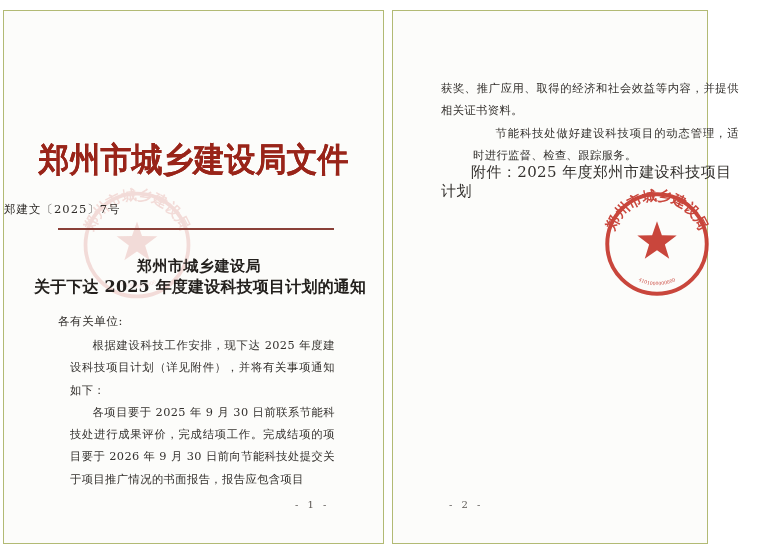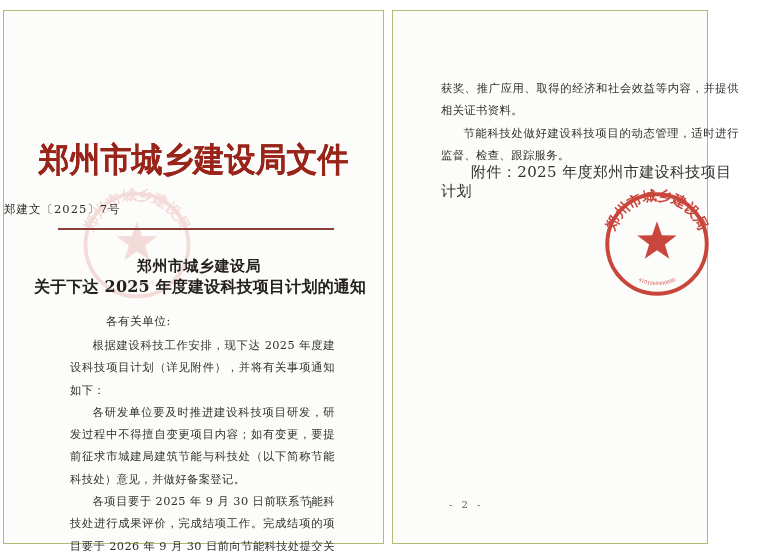--- a/index.html
+++ b/index.html
@@ -42,21 +42,21 @@
   .red-rule {
     position: absolute; left: 54px; top: 217px; width: 276px; height: 2px;
     background: #8a4038;
   }
   .doc-title { position: absolute; left: 30px; top: 246px; width: 330px; text-align: center; color: #23201d; }
   .doc-title .t1 { font-size: 15px; font-weight: bold; letter-spacing: .5px; }
   .doc-title .t2 { font-size: 16px; font-weight: bold; letter-spacing: .2px; margin-top: 1px; white-space: nowrap; }
 
   .salutation {
     position: absolute; left: 54px; top: 303px;
-    font-size: 11.5px; color: #33302d; letter-spacing: .6px; margin-left: 48px;
+    font-size: 11.5px; color: #33302d; letter-spacing: .6px;
   }
   .body-block {
     position: absolute; left: 54px; top: 324px; width: 277px;
     font-size: 11.3px; line-height: 22.3px; color: #33302d;
     text-align: justify; letter-spacing: .4px;
   }
   .body-block p.indent { text-indent: 2em; margin-left: 12px; }
   .page-num {
     position: absolute; top: 488px;
     font-size: 10px; color: #5a5652; letter-spacing: 3px; white-space: nowrap;
@@ -69,21 +69,21 @@
     position: absolute; left: 74px; top: 175px; width: 118px; height: 118px;
     opacity: 0.16;
   }
 
   
   .body-block-2 {
     position: absolute; left: 48px; top: 67px; width: 298px;
     font-size: 11.3px; line-height: 22.3px; color: #33302d;
     text-align: justify; letter-spacing: .4px;
   }
-  .body-block-2 p.indent { text-indent: 2em; }
+  .body-block-2 p.indent { text-indent: 2em; margin-left: 32px; }
   .attachment-line {
     position: absolute; left: 48px; top: 152px; width: 298px;
     font-size: 15px; color: #33302d; letter-spacing: .4px;
     text-indent: 2em;
   }
   .seal-stamp {
     position: absolute; left: 207px; top: 176px; width: 114px; height: 114px;
     opacity: 0.92;
   }
   .issue-date {
@@ -123,21 +123,20 @@
 
     <div class="doc-title">
       <div class="t1">郑州市城乡建设局</div>
       <div class="t2">关于下达 2025 年度建设科技项目计划的通知</div>
     </div>
 
     <div class="salutation">各有关单位:</div>
 
     <div class="body-block">
       <p class="indent">根据建设科技工作安排，现下达 2025 年度建设科技项目计划（详见附件），并将有关事项通知如下：</p>
-      <p class="indent">各研发单位要及时推进建设科技项目研发，研发过程中不得擅自变更项目内容；如有变更，要提前征求市城建局建筑节能与科技处（以下简称节能科技处）意见，并做好备案登记。</p>
       <p class="indent">各项目要于 2025 年 9 月 30 日前联系节能科技处进行成果评价，完成结项工作。完成结项的项目要于 2026 年 9 月 30 日前向节能科技处提交关于项目推广情况的书面报告，报告应包含项目</p>
     </div>
 
     <div class="page-num">- 1 -</div>
   </div>
 
   <div class="page page-2">
 
     <div class="body-block-2">
       <p>获奖、推广应用、取得的经济和社会效益等内容，并提供相关证书资料。</p>

